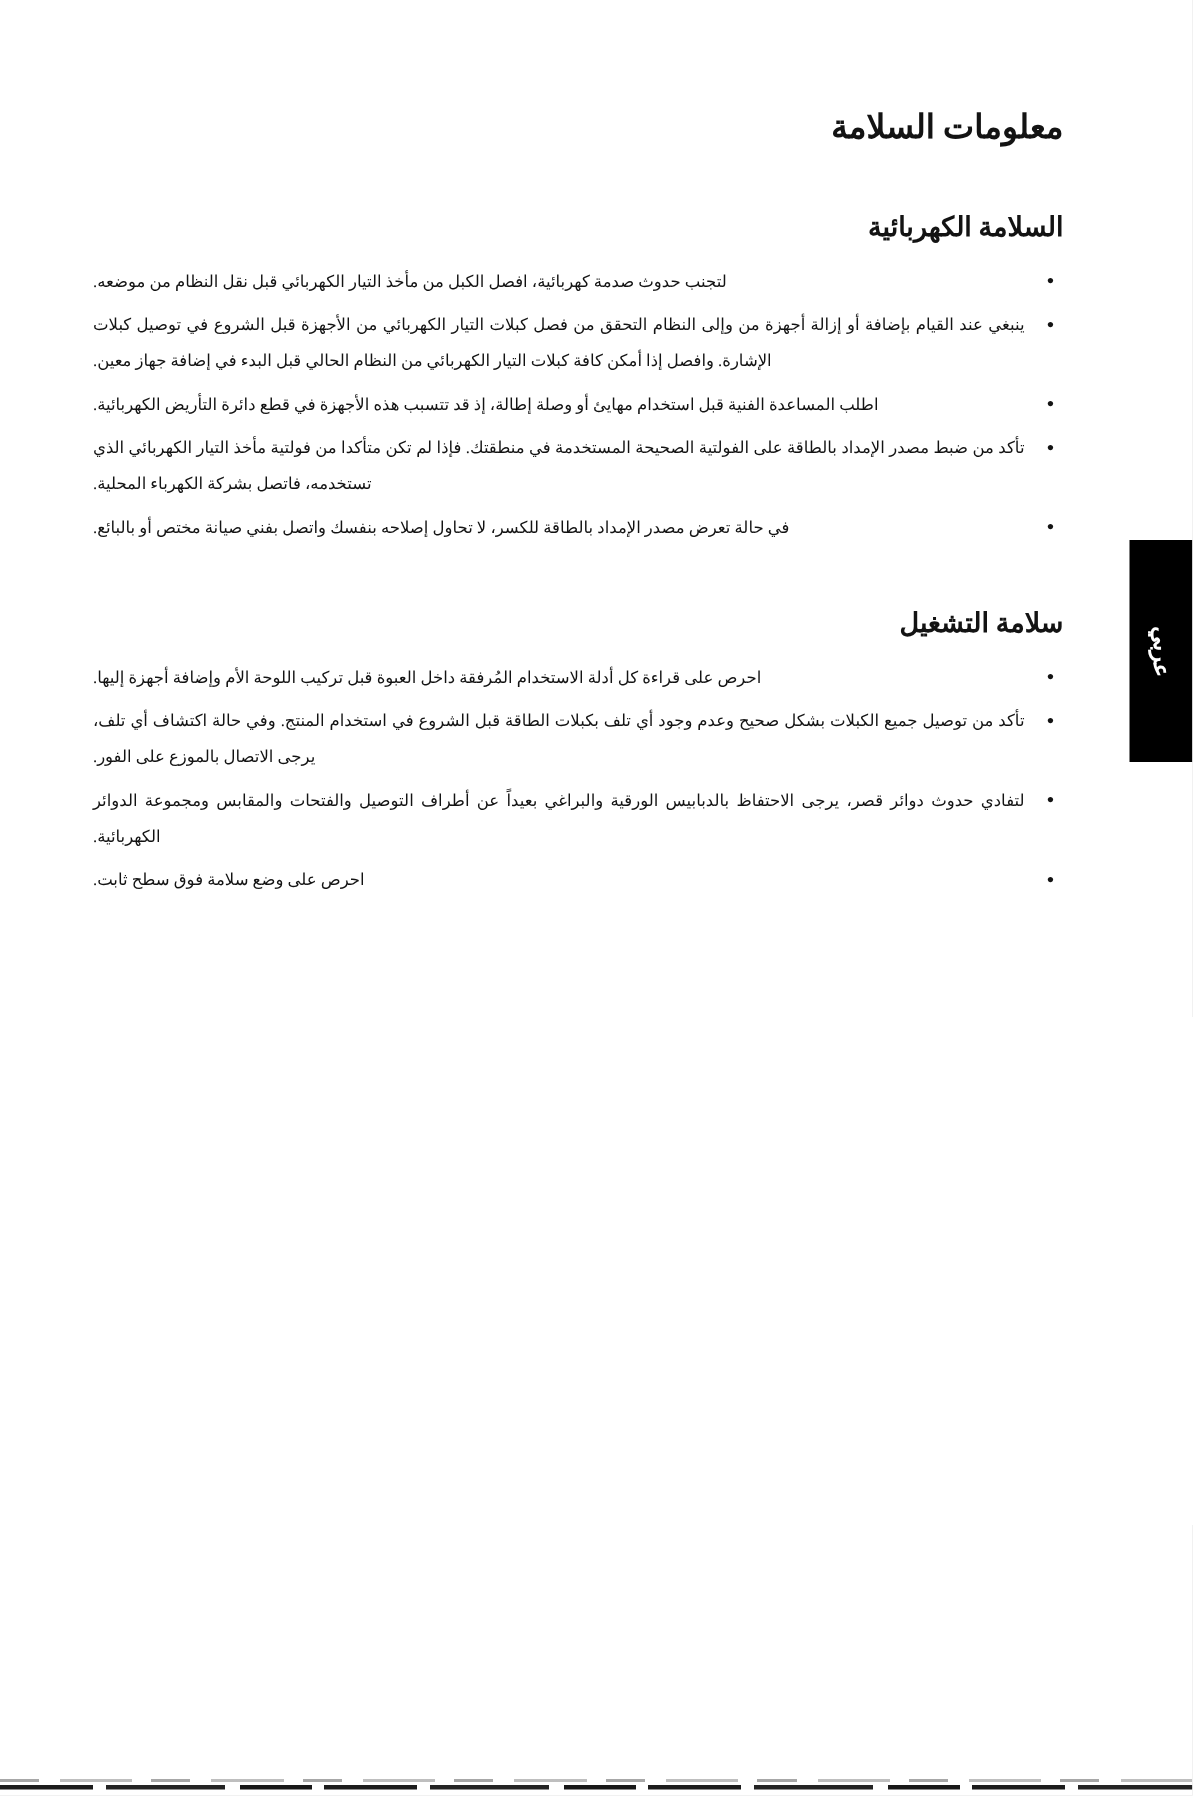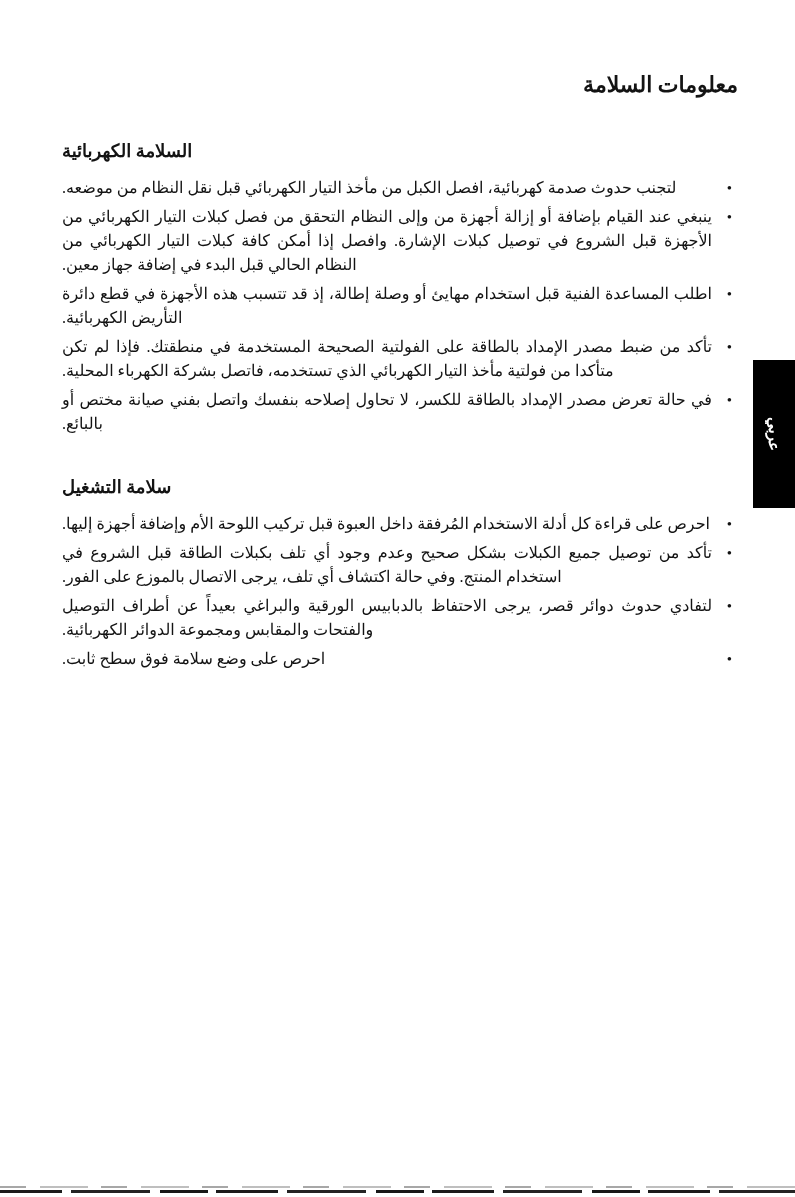--- a/index.html
+++ b/index.html
@@ -7,47 +7,47 @@
     position:relative;
     width:795px;height:1197px;
     margin:0 auto;
     background:#ffffff;
     overflow:hidden;
     font-family:"Liberation Serif","DejaVu Serif",serif;
     color:#131313;
   }
   .content{
     direction:rtl;
-    padding:70px 57px 0 62px;
+    padding:70px 86px 0 62px;
   }
   .doc-title{
     margin:0;
     font-size:22px;
     font-weight:bold;
     text-align:right;
     line-height:30px;
     letter-spacing:0;
   }
   .section-heading{
     margin:38px 0 12px 0;
     font-size:18px;
     font-weight:bold;
-    text-align:left;
+    text-align:right;
     line-height:26px;
   }
   .bullet-list{
     list-style:none;
     margin:0;
     padding:0 4px 0 0;
   }
   .bullet-list li{
     position:relative;
     padding-right:22px;
     margin:0 0 5px 0;
-    font-size:16px;
+    font-size:11px;
     line-height:24px;
     text-align:justify;
     text-align-last:left;
   }
   .bullet-list li::before{
     content:"\2022";
     position:absolute;
     right:2px;
     top:0;
     font-size:15px;

